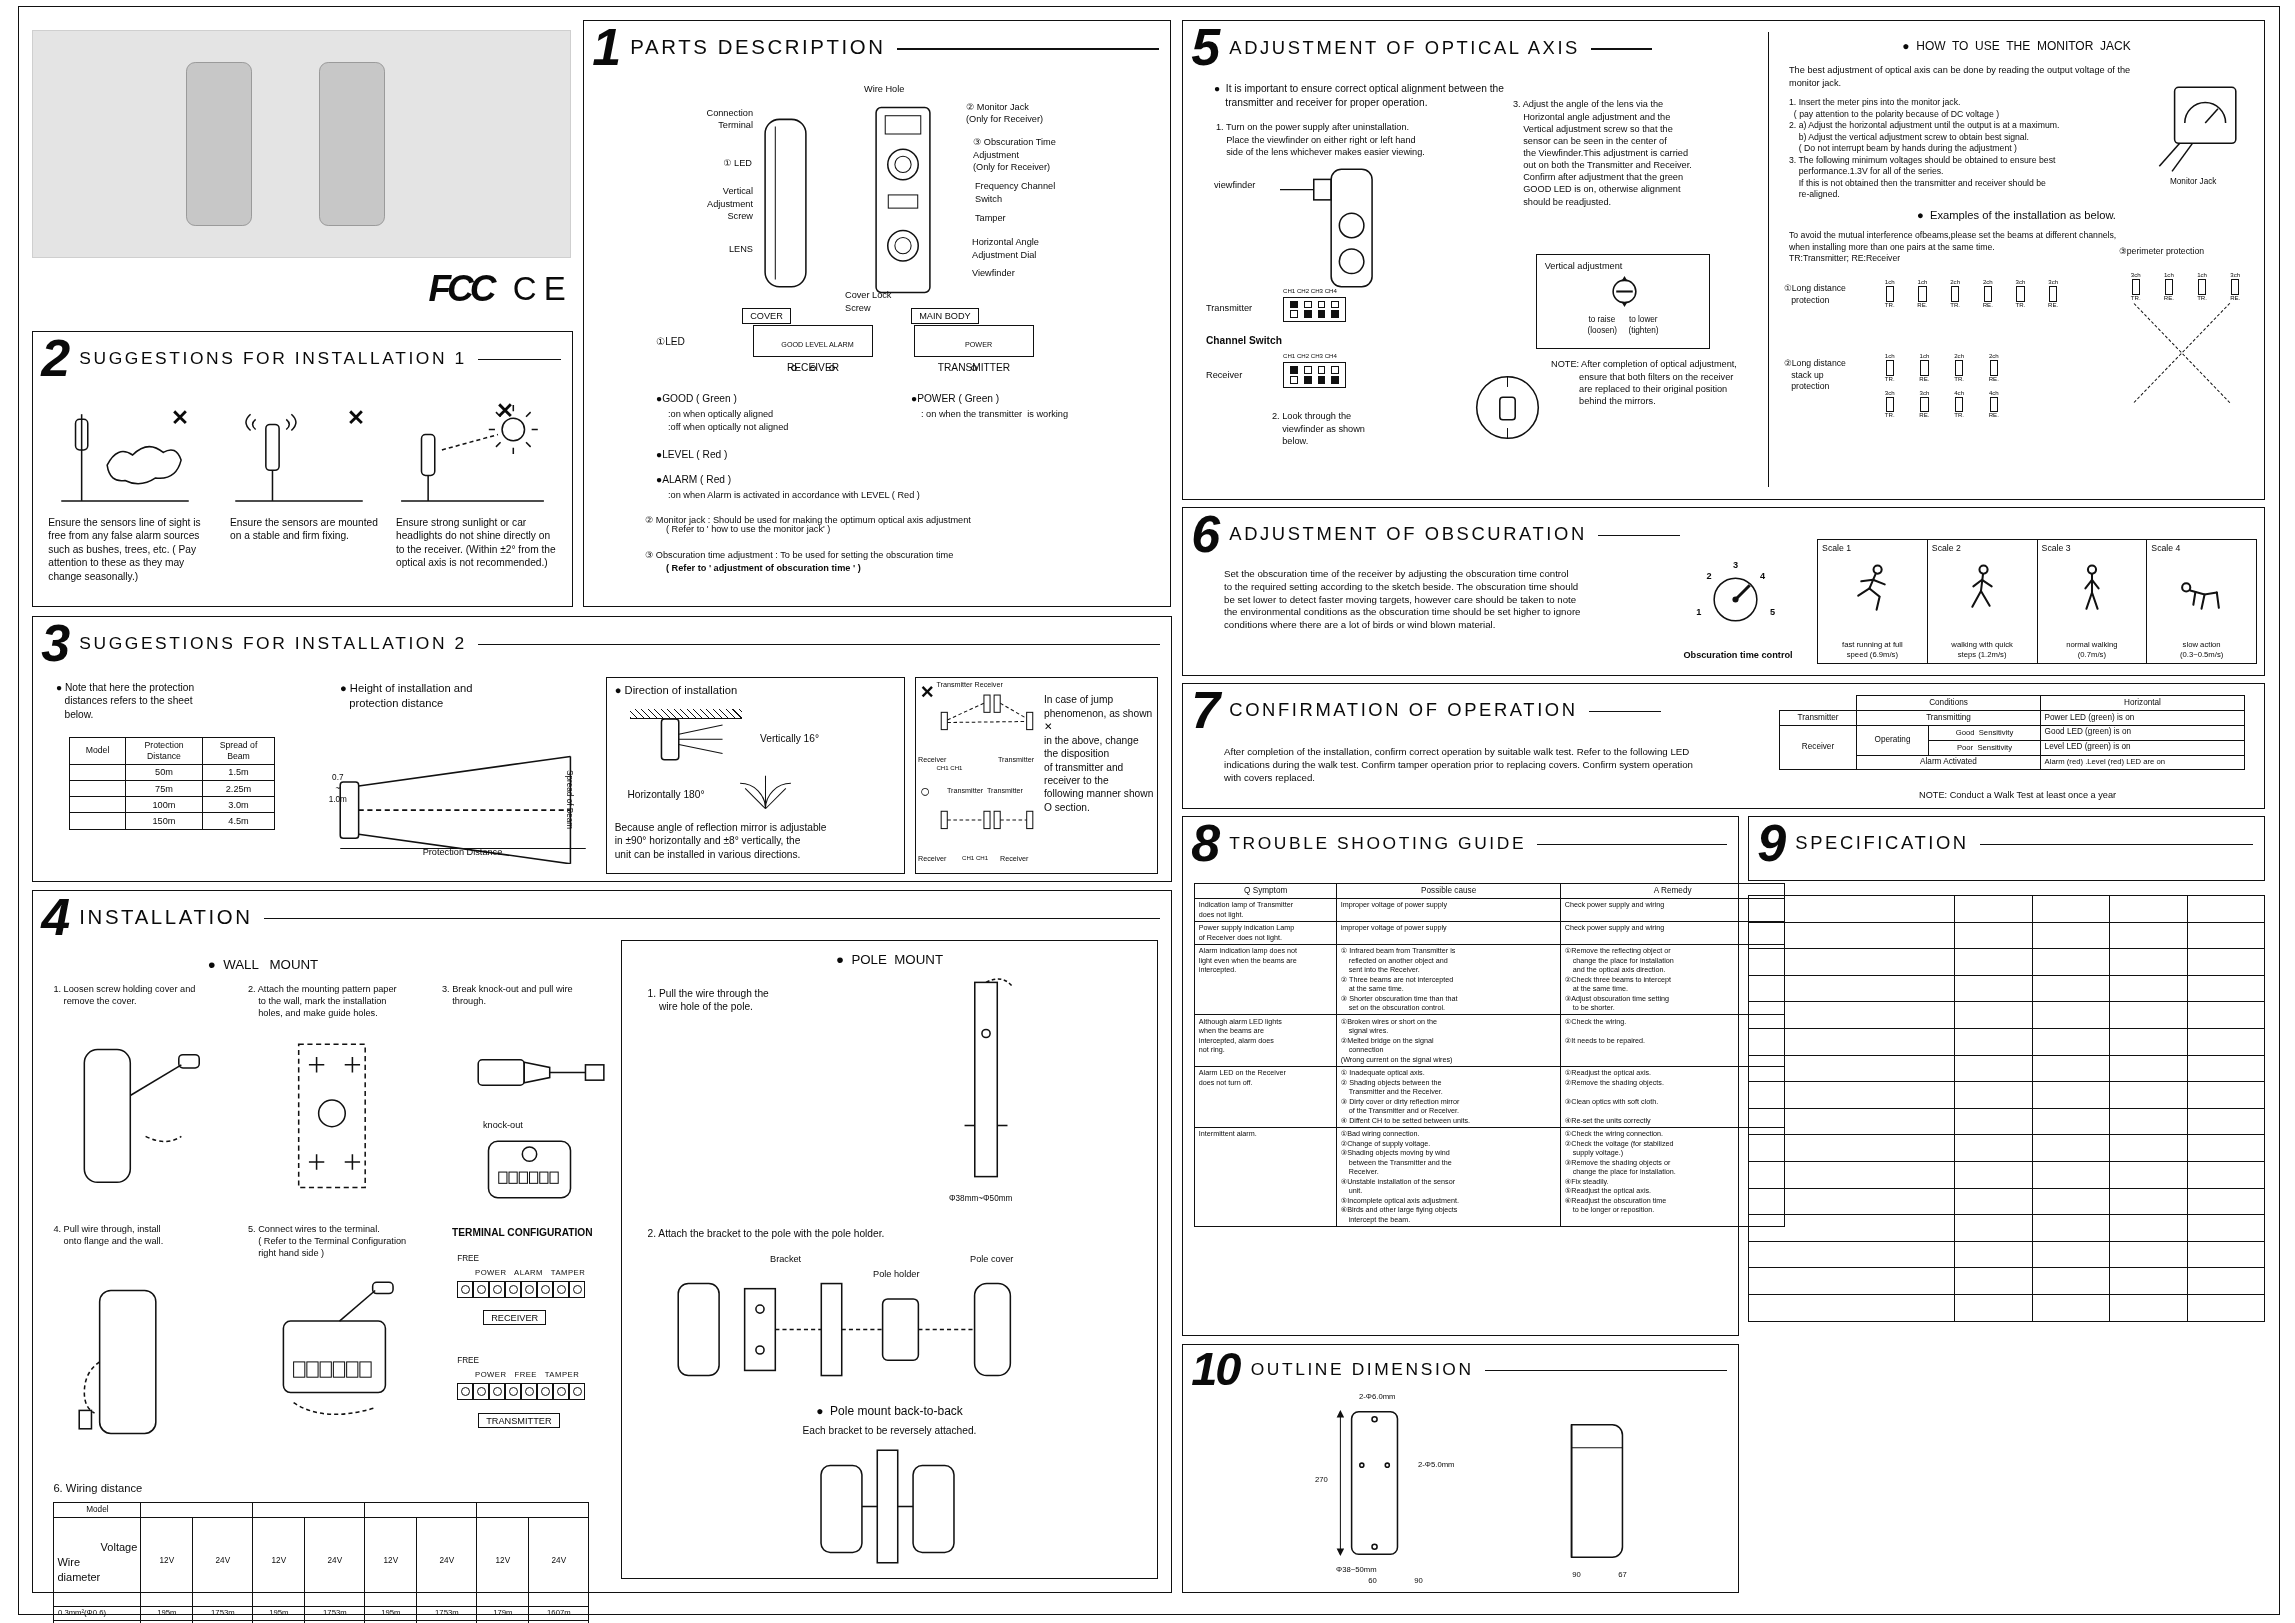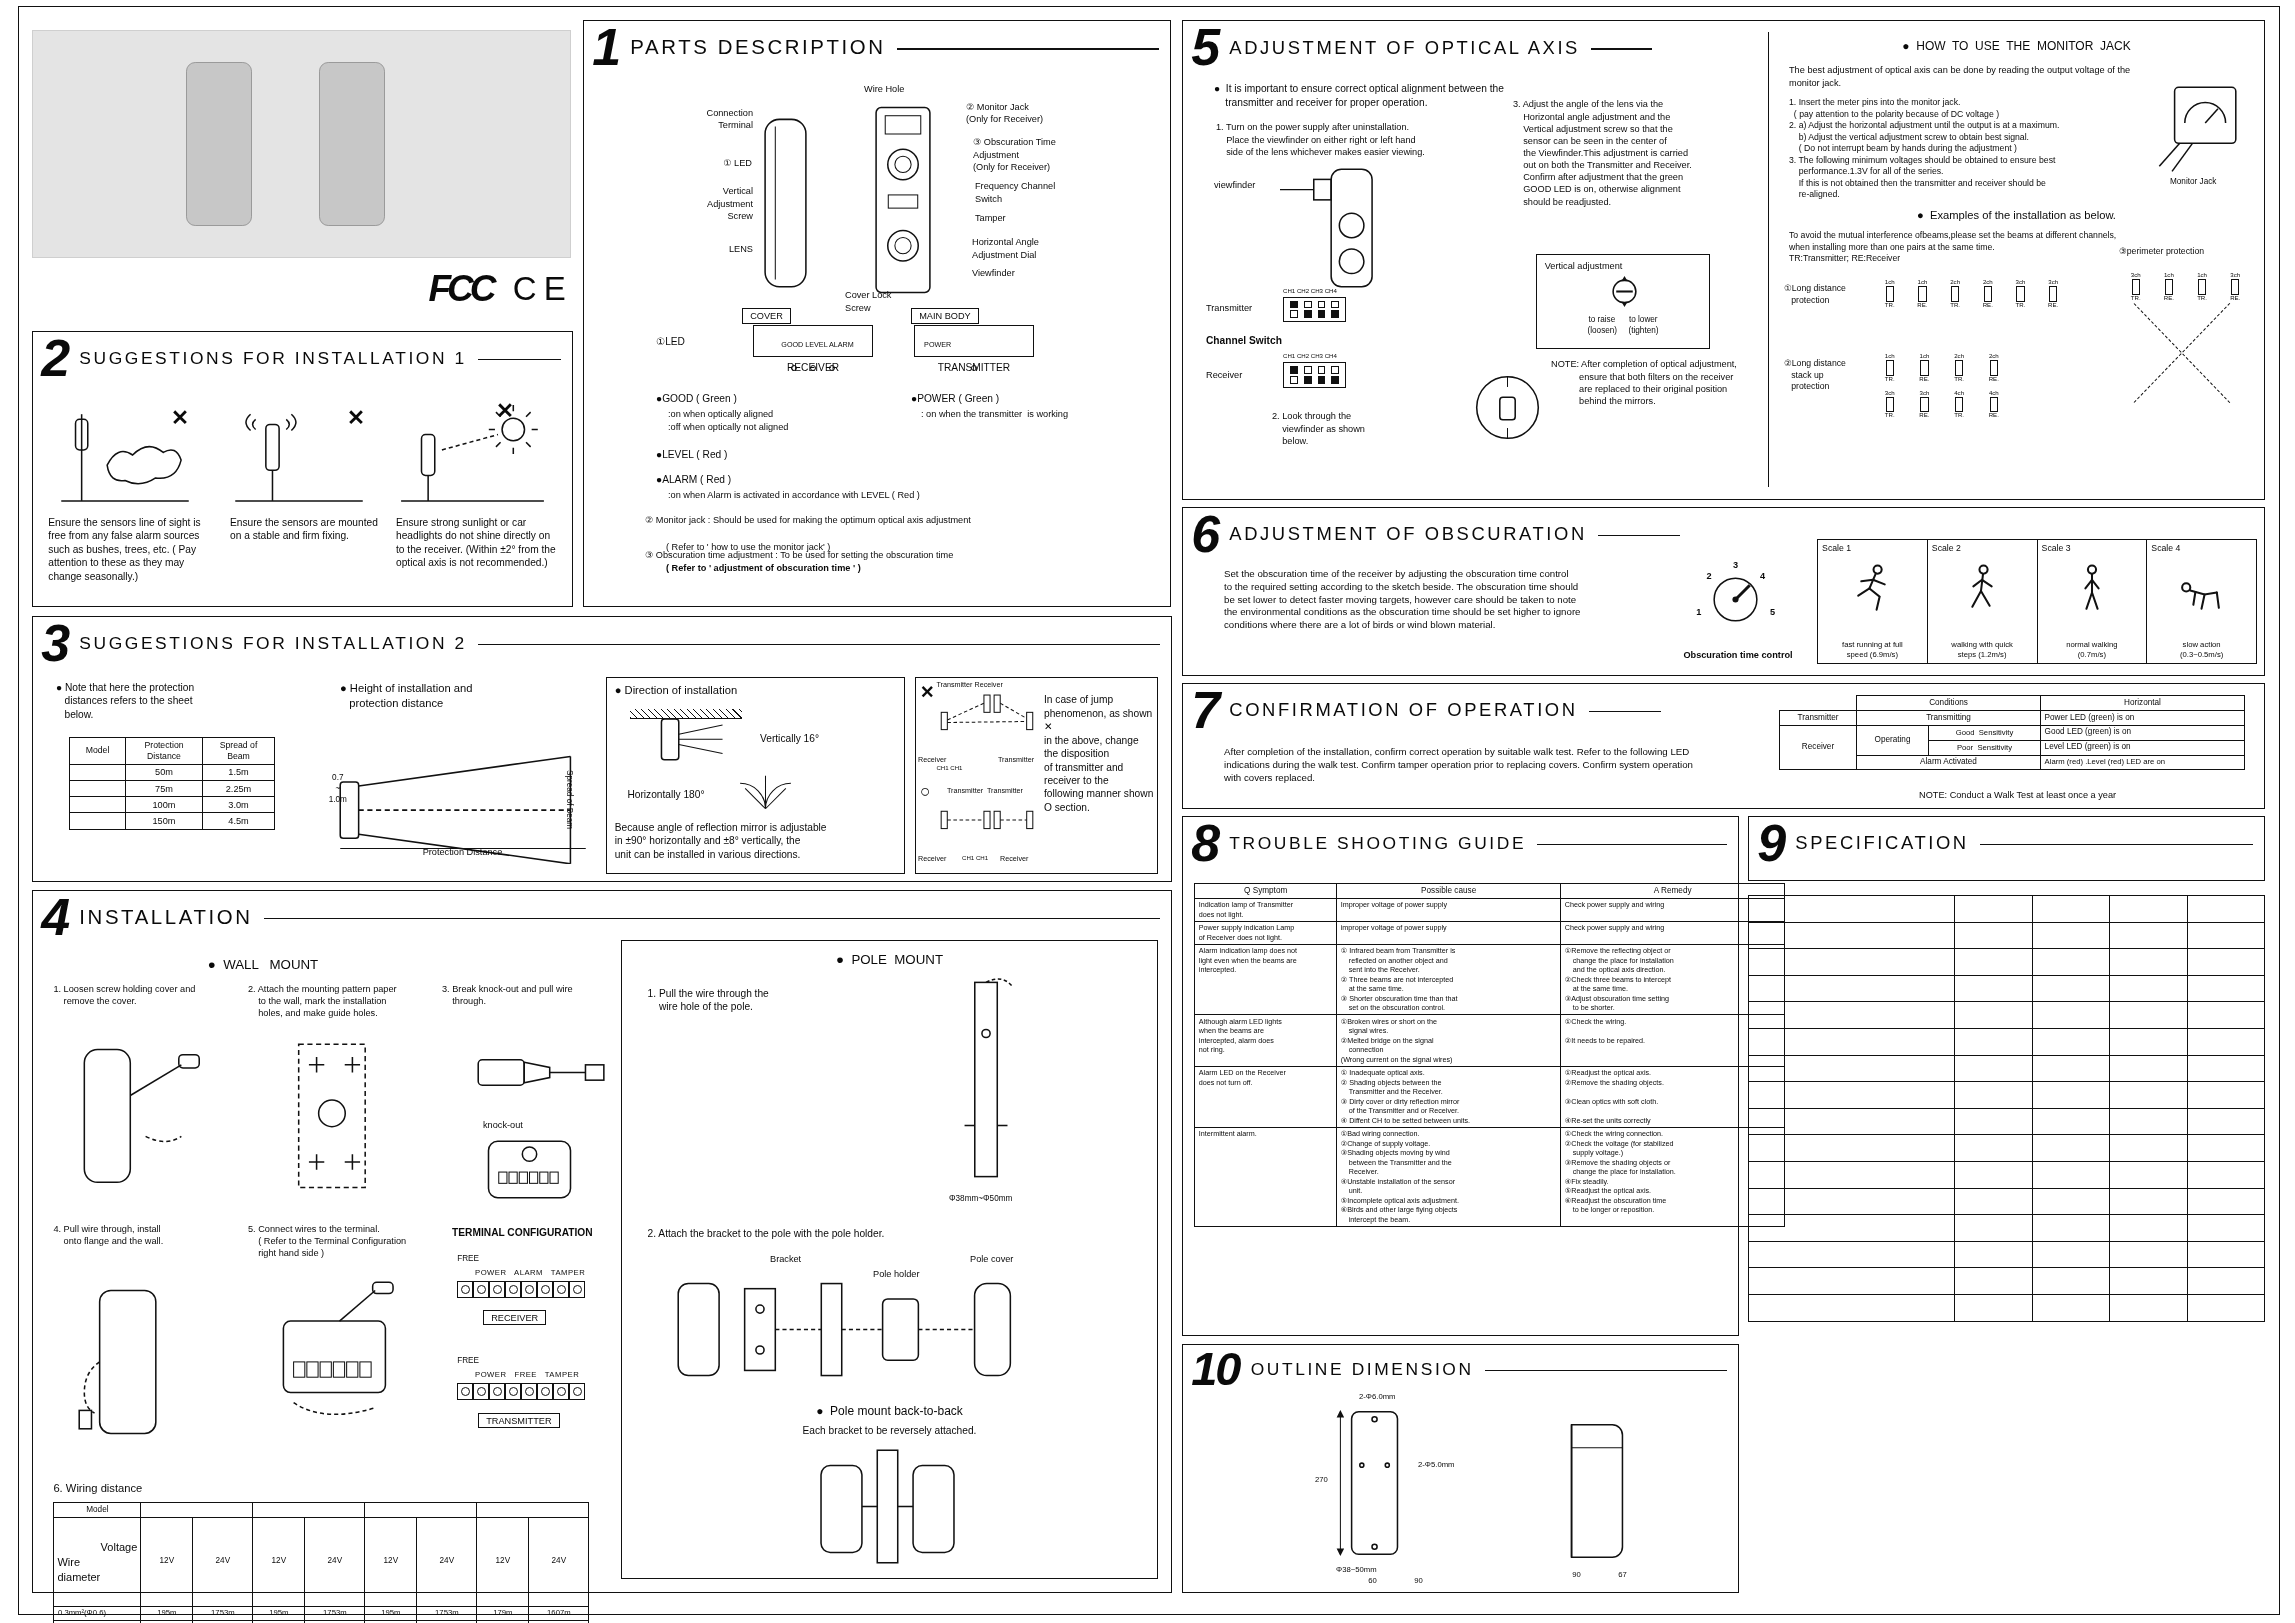--- a/index.html
+++ b/index.html
@@ -101,38 +101,38 @@
   </div>
   <span class="p s20" style="left:72px;top:314px">①LED</span>
   <div class="p" style="left:169px;top:304px;width:120px;height:32px;border:1px solid #111;text-align:center;padding-top:3.1px">
     <span class="s14">GOOD LEVEL ALARM</span>
     <div style="display:flex;justify-content:center;gap:13.3px;margin-top:3.1px">
       <span style="width:6.1px;height:6.1px;border:1px solid #111;border-radius:50%"></span>
       <span style="width:6.1px;height:6.1px;border:1px solid #111;border-radius:50%"></span>
       <span style="width:6.1px;height:6.1px;border:1px solid #111;border-radius:50%"></span>
     </div>
   </div>
-  <div class="p" style="left:330px;top:304px;width:120px;height:32px;border:1px solid #111;text-align:left;padding-top:3.1px">
+  <div class="p" style="left:330px;top:304px;width:120px;height:32px;border:1px solid #111;text-align:center;padding-top:3.1px">
     <span class="s14">POWER</span>
     <div style="display:flex;justify-content:center;margin-top:3.1px">
       <span style="width:6.1px;height:6.1px;border:1px solid #111;border-radius:50%"></span>
     </div>
   </div>
   <span class="p s20 ctr" style="left:169px;top:340px;width:120px">RECEIVER</span>
   <span class="p s20 ctr" style="left:330px;top:340px;width:120px">TRANSMITTER</span>
   <span class="p s20" style="left:72px;top:371px">●GOOD ( Green )</span>
   <span class="p s18" style="left:84px;top:387px">:on when optically aligned
 :off when optically not aligned</span>
   <span class="p s20" style="left:327px;top:371px">●POWER ( Green )</span>
   <span class="p s18" style="left:337px;top:387px">: on when the transmitter  is working</span>
   <span class="p s20" style="left:72px;top:427px">●LEVEL ( Red )</span>
   <span class="p s20" style="left:72px;top:452px">●ALARM ( Red )</span>
   <span class="p s18" style="left:84px;top:468px">:on when Alarm is activated in accordance with LEVEL ( Red )</span>
   <span class="p s18" style="left:61px;top:493px">② Monitor jack : Should be used for making the optimum optical axis adjustment</span>
-  <span class="p s18" style="left:82px;top:520px">( Refer to ' how to use the monitor jack' )</span>
+  <span class="p s18" style="left:82px;top:502px">( Refer to ' how to use the monitor jack' )</span>
   <span class="p s18" style="left:61px;top:528px">③ Obscuration time adjustment : To be used for setting the obscuration time</span>
   <span class="p s18 b" style="left:82px;top:541px">( Refer to ' adjustment of obscuration time ' )</span>
 </div>
 
 <div class="panel" style="left:32px;top:331px;width:541px;height:276px">
   <div class="head">
     <span class="num">2</span>
     <span class="title" style="font-size:17.4px">SUGGESTIONS FOR INSTALLATION 1</span>
     <span class="rule"></span>
   </div>

